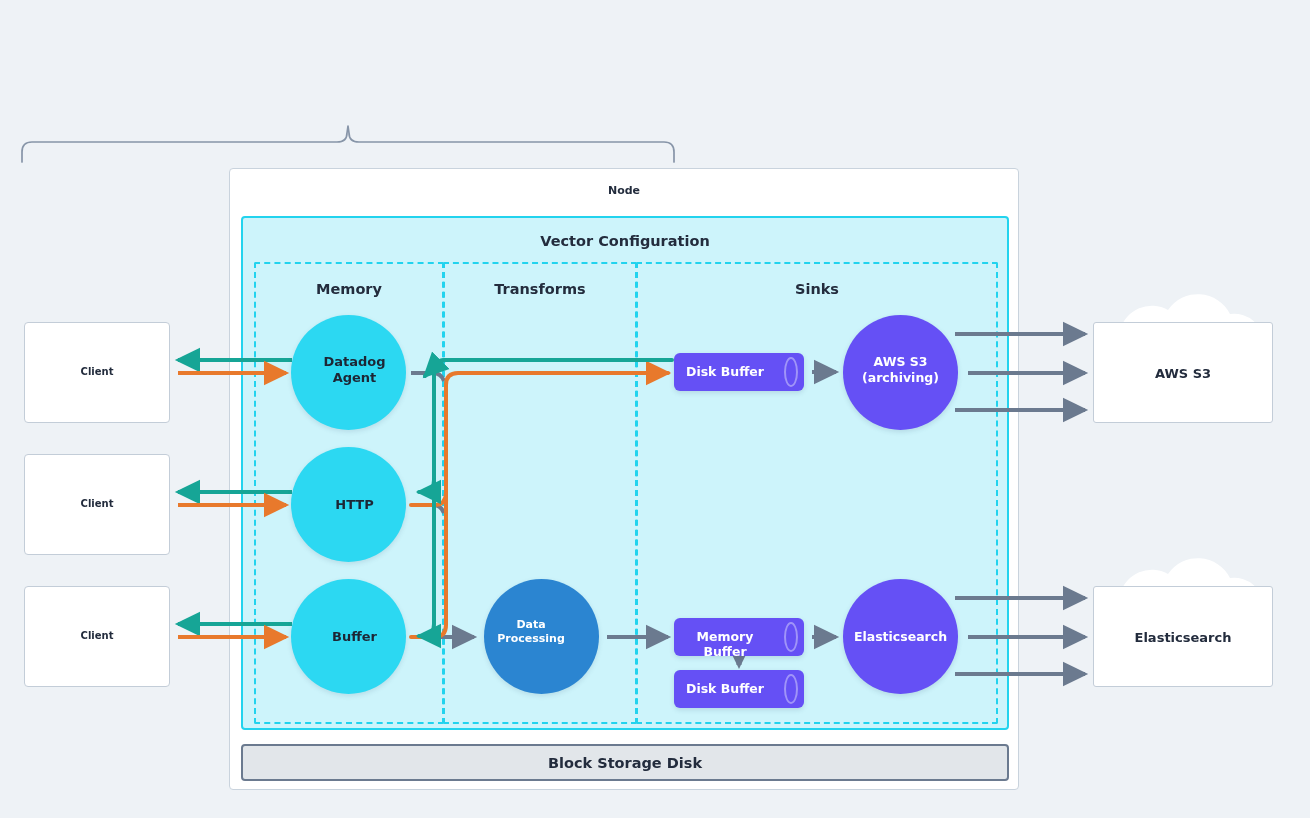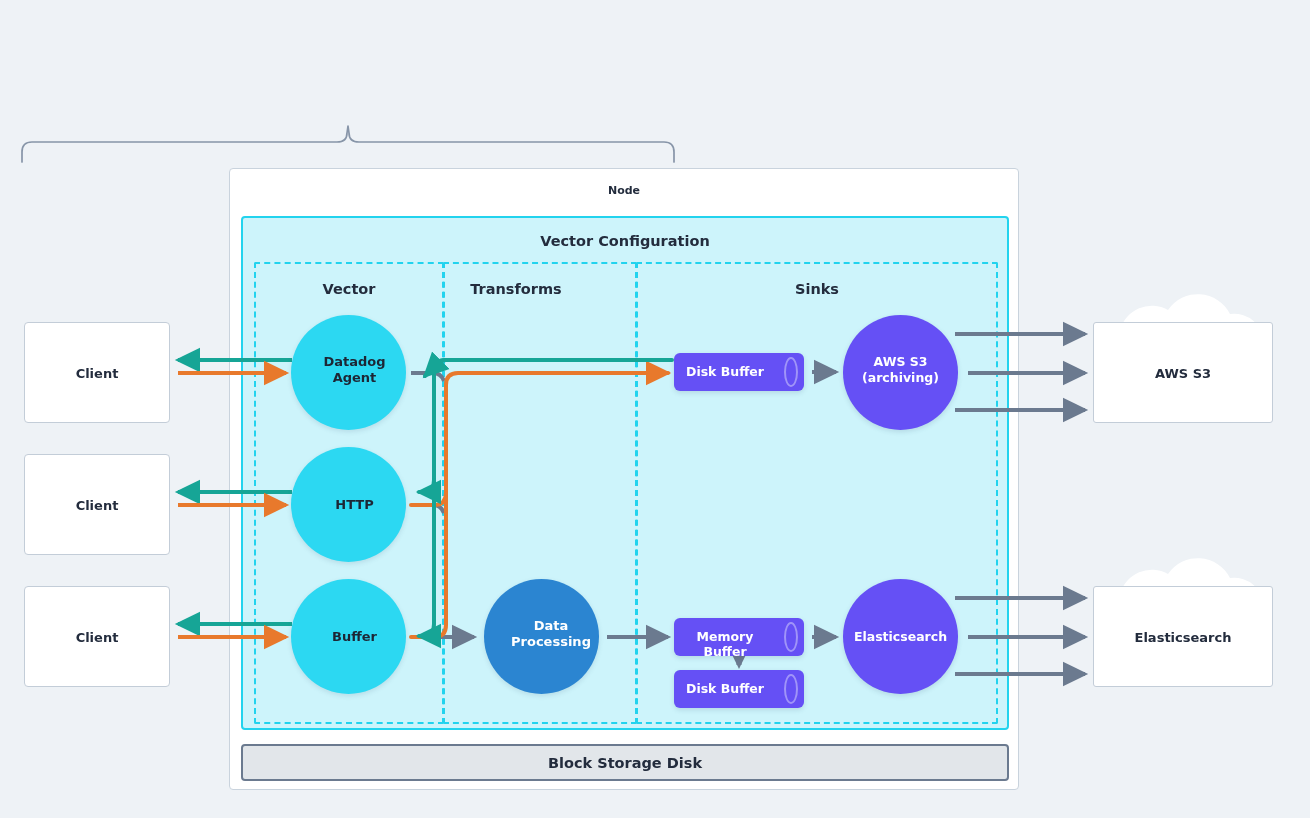--- a/index.html
+++ b/index.html
@@ -75,21 +75,21 @@
     top: 262px; height: 462px;
     border: 2px dashed #22d3ee;
     border-radius: 2px;
     box-sizing: border-box;
   }
   #lane-sources    { left: 254px;  width: 190px; }
   #lane-transforms { left: 443px;  width: 194px; }
   #lane-sinks      { left: 636px;  width: 362px; }
   .lane-title { top: 280px; font-size: 14.5px; }
   #lane-title-sources    { left: 254px;  width: 190px; }
-  #lane-title-transforms { left: 419px;  width: 194px; }
+  #lane-title-transforms { left: 443px;  width: 194px; }
   #lane-title-sinks      { left: 636px;  width: 362px; }
 
   #block-storage {
     position: absolute;
     left: 241px; top: 744px;
     width: 768px; height: 37px;
     background: #e2e6ea;
     border: 2px solid #6b7a8f;
     border-radius: 4px;
     box-sizing: border-box;
@@ -105,21 +105,21 @@
     left: 24px;
     width: 146px; height: 101px;
     background: #ffffff;
     border: 1px solid #c3cdd8;
     border-radius: 4px;
     box-sizing: border-box;
   }
   #client-box-0 { top: 322px; }
   #client-box-1 { top: 454px; }
   #client-box-2 { top: 586px; }
-  .client-label { left: 24px; width: 146px; font-size: 13px; }
+  .client-label { left: 24px; width: 146px; font-size: 10px; }
   #client-label-0 { top: 366px; }
   #client-label-1 { top: 498px; }
   #client-label-2 { top: 630px; }
 
   
   .src-circle {
     position: absolute;
     left: 291px;
     width: 115px; height: 115px;
     background: #2cd8f2;
@@ -137,22 +137,22 @@
   
   #transform-circle {
     position: absolute;
     left: 484px; top: 579px;
     width: 115px; height: 115px;
     background: #2b85d1;
     border-radius: 50%;
     box-shadow: 0 2px 5px rgba(40,70,100,0.13);
   }
   #transform-label {
-    left: 492px; top: 618px; width: 118px;
-    font-size: 13px;
+    left: 472px; top: 618px; width: 118px;
+    font-size: 11px;
   }
 
   
   .buffer {
     position: absolute;
     height: 38px;
     background: #6550f5;
     border-radius: 6px;
     box-shadow: 0 2px 5px rgba(40,70,100,0.15);
   }
@@ -217,21 +217,21 @@
 
   <div id="node-box"></div>
   <div class="lbl" id="node-title">Node</div>
 
   <div id="config-box"></div>
   <div class="lbl" id="config-title">Vector Configuration</div>
 
   <div class="lane" id="lane-sources"></div>
   <div class="lane" id="lane-transforms"></div>
   <div class="lane" id="lane-sinks"></div>
-  <div class="lbl lane-title" id="lane-title-sources">Vector</div>
+  <div class="lbl lane-title" id="lane-title-sources">Memory</div>
   <div class="lbl lane-title" id="lane-title-transforms">Transforms</div>
   <div class="lbl lane-title" id="lane-title-sinks">Sinks</div>
 
   <svg id="svg-layer" viewBox="0 0 1310 818" xmlns="http://www.w3.org/2000/svg">
     <defs>
       <marker id="ah-gray" markerWidth="7" markerHeight="7" refX="5.6" refY="3.5" orient="auto">
         <path d="M0,0.4 L6.4,3.5 L0,6.6 Z" fill="#6b7a8f"></path>
       </marker>
       <marker id="ah-orange" markerWidth="7" markerHeight="7" refX="5.6" refY="3.5" orient="auto">
         <path d="M0,0.4 L6.4,3.5 L0,6.6 Z" fill="#e8792c"></path>

